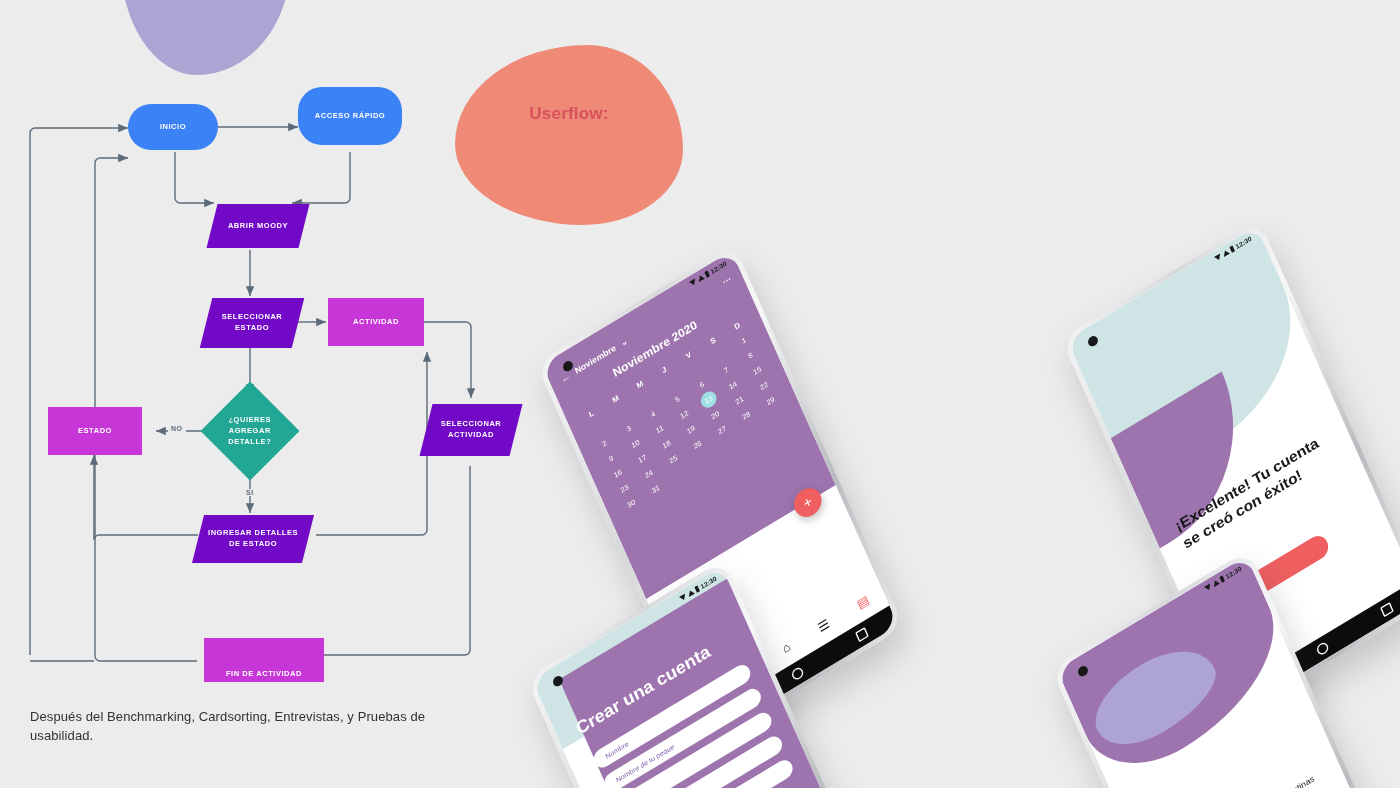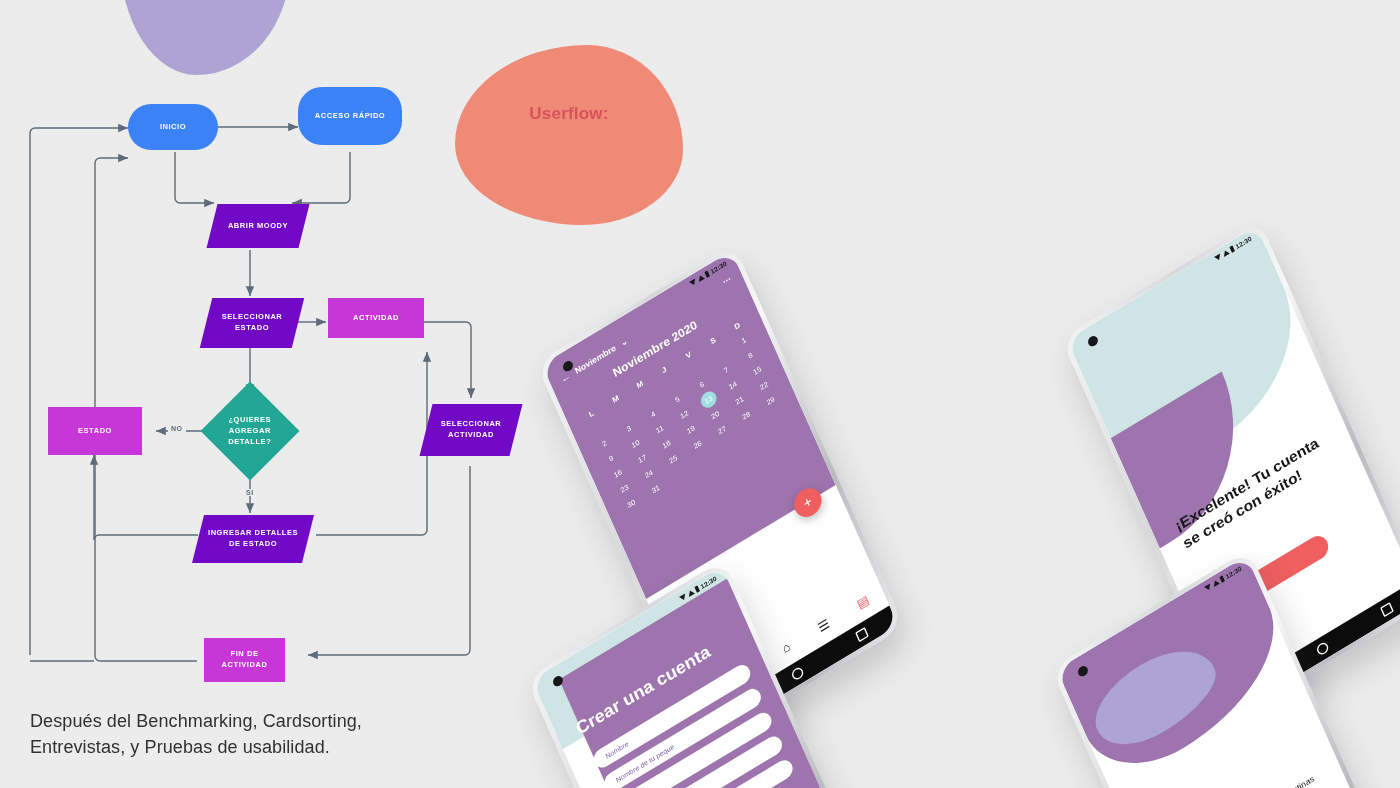--- a/index.html
+++ b/index.html
@@ -42,21 +42,21 @@
   .n-rect{background:#c736d6;}
   .n-dia{background:#22a795;}
   .n-dia .inner{transform:rotate(-45deg);width:86px;}
   .edge-label{
     position:absolute;color:#5c6b7a;font-size:7px;font-weight:bold;
     letter-spacing:.5px;background:#ececec;padding:0 3px;
   }
 
   .caption{
     position:absolute;left:30px;top:708px;width:430px;
-    color:#2f3133;font-size:18px;line-height:1.45;letter-spacing:.1px;
+    color:#2f3133;font-size:13px;line-height:1.45;letter-spacing:.1px;
   }
 
   
   .phone{
     position:absolute;width:330px;height:660px;
     transform-origin:center center;
   }
   .phone .body{
     position:absolute;inset:0;border-radius:34px;
     background:linear-gradient(120deg,#f4f4f5 0%,#d7d8da 28%,#f7f7f8 55%,#b9bcbf 78%,#e9eaec 100%);
@@ -197,41 +197,41 @@
     </div>
 
     <div class="node n-par" style="left:212px;top:204px;width:92px;height:44px;transform:skewX(-14deg);">
       <span class="inner">ABRIR MOODY</span>
     </div>
 
     <div class="node n-par" style="left:206px;top:298px;width:92px;height:50px;transform:skewX(-14deg);">
       <span class="inner">SELECCIONAR ESTADO</span>
     </div>
 
-    <div class="node n-rect" style="left:328px;top:298px;width:96px;height:40px;justify-content:center;">
+    <div class="node n-rect" style="left:328px;top:298px;width:96px;height:48px;justify-content:center;">
       <span>ACTIVIDAD</span>
     </div>
 
     <div class="node n-rect" style="left:48px;top:407px;width:94px;height:48px;">
       <span>ESTADO</span>
     </div>
 
     <div class="node n-dia" style="left:215px;top:396px;width:70px;height:70px;transform:rotate(45deg);">
       <span class="inner">¿QUIERES AGREGAR DETALLE?</span>
     </div>
 
     <div class="node n-par" style="left:426px;top:404px;width:90px;height:52px;transform:skewX(-14deg);">
       <span class="inner">SELECCIONAR ACTIVIDAD</span>
     </div>
 
     <div class="node n-par" style="left:198px;top:515px;width:110px;height:48px;transform:skewX(-14deg);">
       <span class="inner">INGRESAR DETALLES DE ESTADO</span>
     </div>
 
-    <div class="node n-rect" style="left:204px;top:638px;width:81px;height:44px;">
+    <div class="node n-rect" style="left:204px;top:638px;width:120px;height:44px;align-items:flex-end;">
       <span>FIN DE ACTIVIDAD</span>
     </div>
 
     <div class="edge-label" style="left:168px;top:425px;">NO</div>
     <div class="edge-label" style="left:243px;top:489px;">SI</div>
   </div>
 
   <div class="caption">Después del Benchmarking, Cardsorting, Entrevistas, y Pruebas de usabilidad.</div>
 
   <div class="phone" id="phone-calendar">

